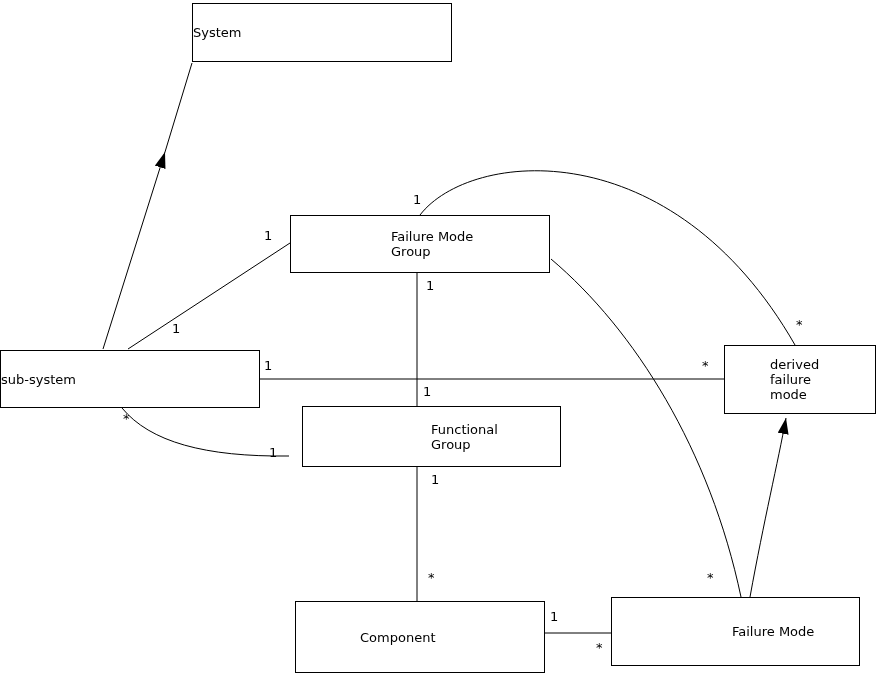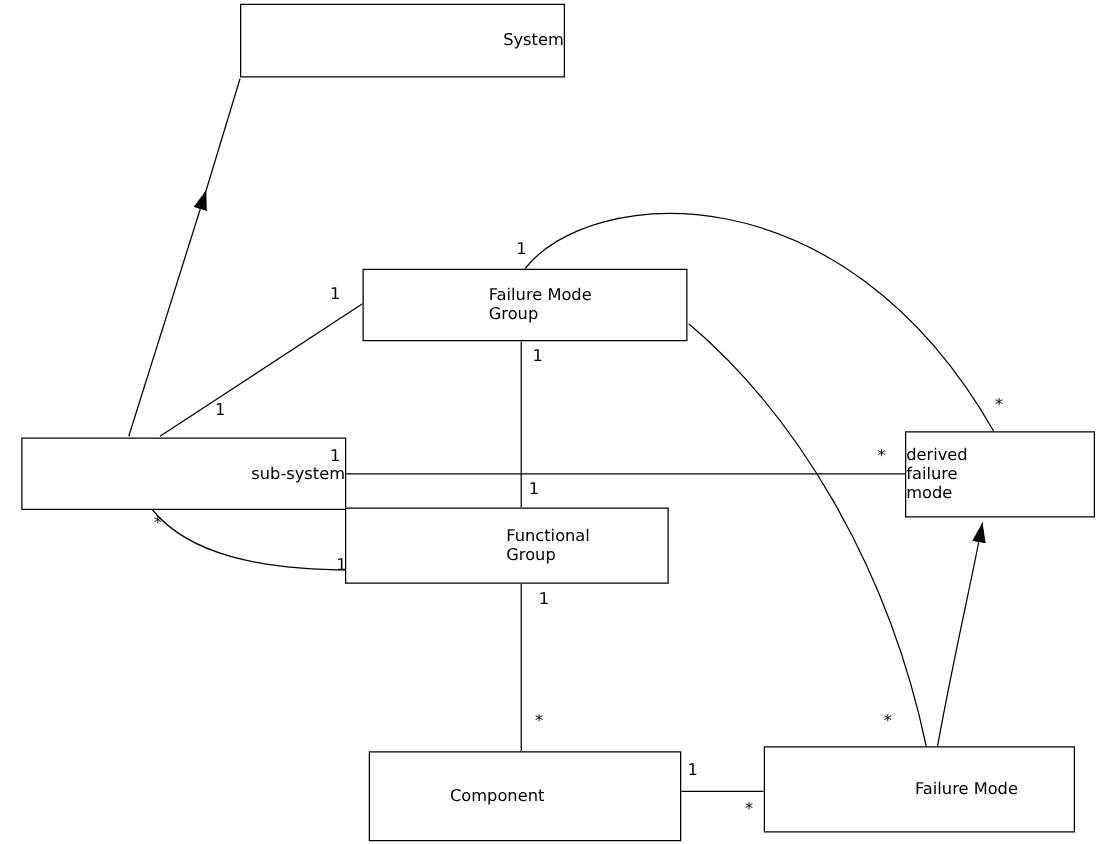--- a/index.html
+++ b/index.html
@@ -24,33 +24,33 @@
   }
   .box {
     position: absolute;
     box-sizing: border-box;
     background: #ffffff;
     border: 1px solid #000000;
     color: #000000;
     font-size: 13px;
     display: flex;
     align-items: center;
-    justify-content: flex-end;
+    justify-content: flex-start;
   }
   .box .lines {
     display: flex;
     flex-direction: column;
     line-height: 15px;
     text-align: left;
   }
   #box-system        { left: 192px; top: 3px;   width: 260px; height: 59px; }
   #box-fmg           { left: 290px; top: 215px; width: 260px; height: 58px; justify-content: flex-start; padding-left: 100px; }
-  #box-subsystem     { left: 0px;   top: 350px; width: 260px; height: 58px; margin-left: 17px; }
-  #box-dfm           { left: 724px; top: 345px; width: 152px; height: 69px; justify-content: flex-start; }
-  #box-fg            { left: 276px; top: 406px; width: 259px; height: 61px; justify-content: flex-start; padding-left: 128px; }
+  #box-subsystem     { left: 0px;   top: 350px; width: 260px; height: 58px; }
+  #box-dfm           { left: 724px; top: 345px; width: 152px; height: 69px; justify-content: flex-start; padding-left: 45px; }
+  #box-fg            { left: 302px; top: 406px; width: 259px; height: 61px; justify-content: flex-start; padding-left: 128px; }
   #box-component     { left: 295px; top: 601px; width: 250px; height: 72px; justify-content: flex-start; padding-left: 64px; }
   #box-fm            { left: 611px; top: 597px; width: 249px; height: 69px; justify-content: flex-start; padding-left: 120px; }
   .mult {
     position: absolute;
     color: #000000;
     font-size: 13px;
     line-height: 13px;
     white-space: nowrap;
   }
   #m-sub-fmg-a   { left: 172px; top: 322px; }

